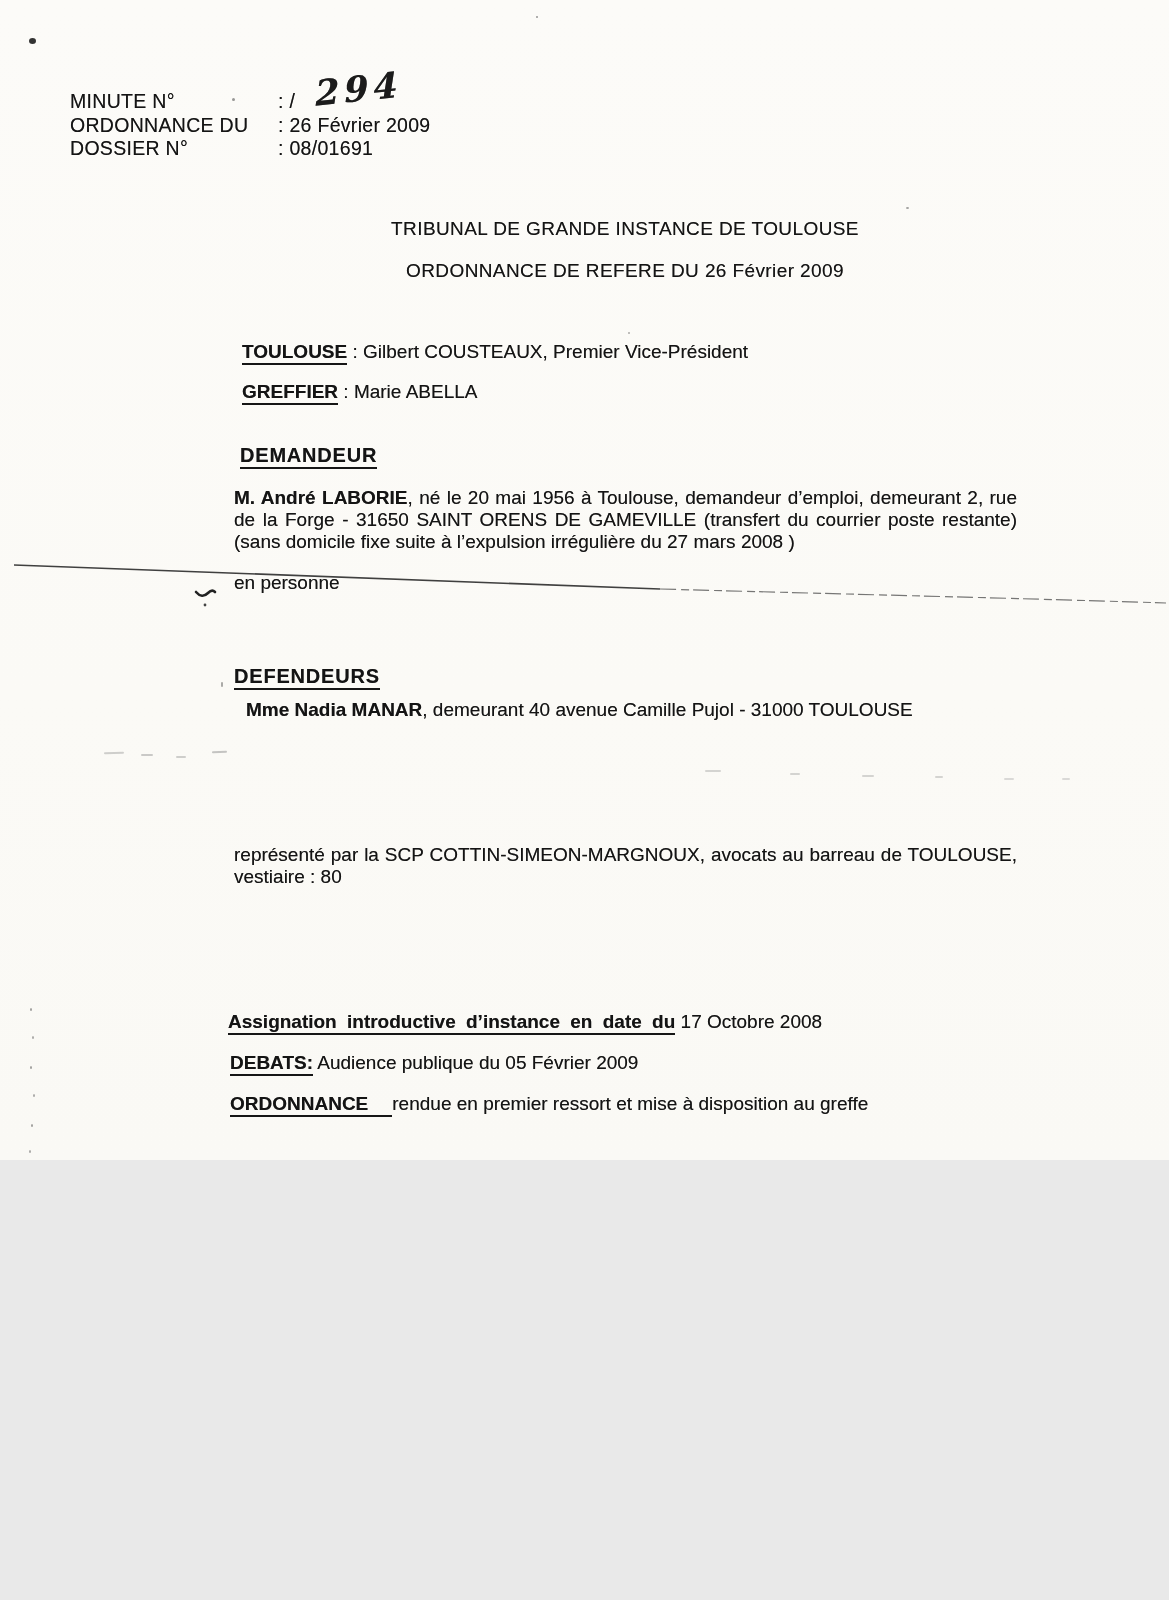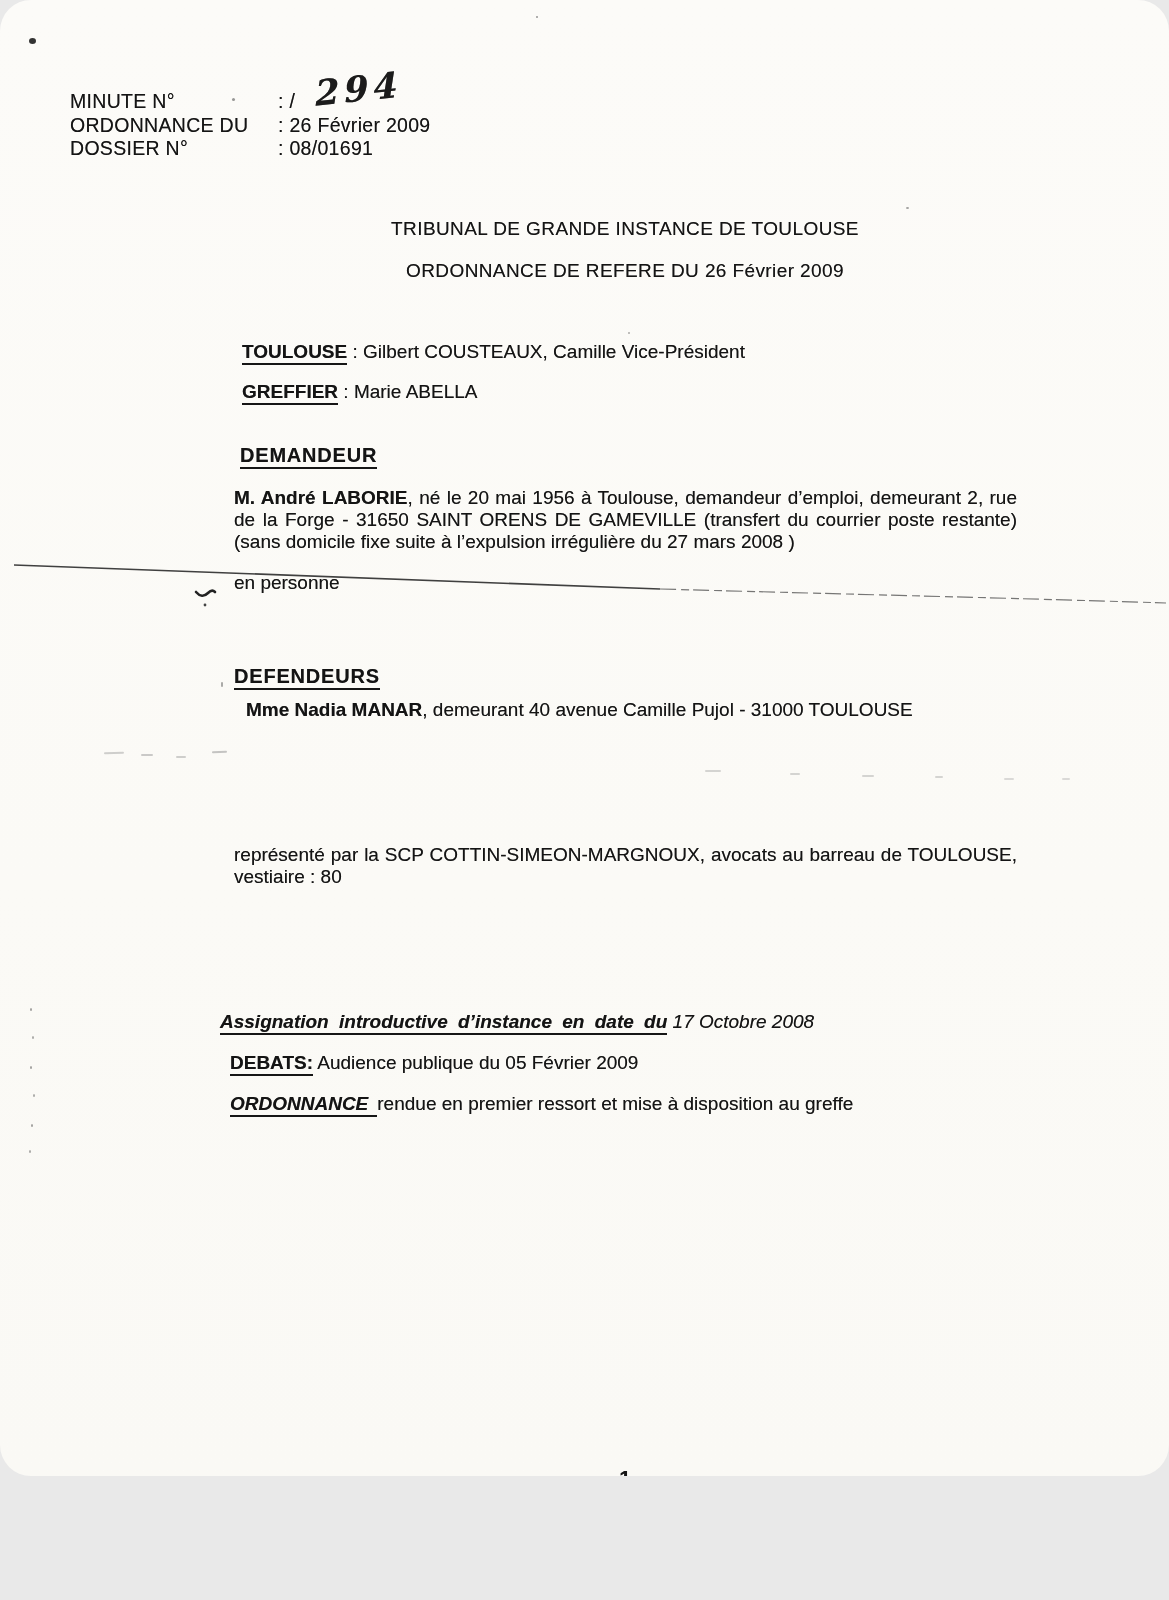--- a/index.html
+++ b/index.html
@@ -1,23 +1,22 @@
 <!DOCTYPE html>
 <html><head>
 <meta charset="utf-8">
 <style>
   html,body{margin:0;padding:0;}
   body{width:1169px;height:1600px;background:#e9e9e9;}
   .doc{
-    position:relative;width:1169px;height:1476px;overflow:hidden;
+    position:relative;width:1169px;height:1160px;overflow:hidden;
     background:linear-gradient(180deg,#fcfbf8 0%,#fbfaf6 60%,#faf9f5 100%);
     font-family:"Liberation Sans","DejaVu Sans",sans-serif;
     color:#141414;font-size:19px;
     text-shadow:0 0 .6px rgba(20,20,20,.55);
-    border-radius:31px;
   }
   .abs{position:absolute;}
   p{margin:0;}
   .b{font-weight:700;}
   .ul{display:inline-block;border-bottom:2.2px solid #161616;padding-bottom:1px;line-height:1.12;}
   
   .header-rows{left:70px;top:90px;width:470px;font-size:19.5px;line-height:23.5px;letter-spacing:.3px;}
   .hrow{display:flex;}
   .hl{width:208px;}
   .hv{flex:1;}
@@ -39,25 +38,25 @@
   .h-defendeurs{left:234px;top:657px;margin-top:8px;}
   
   .para{text-align:justify;line-height:22px;}
   .p-demandeur{left:234px;top:487px;width:783px;}
   .en-personne{left:234px;top:572px;}
   .p-party1{left:246px;top:699px;}
   .p-rep1{left:234px;top:741px;width:783px;line-height:21.5px;}
   .p-party2{left:234px;top:801px;}
   .p-rep2{left:234px;top:844px;width:783px;line-height:21.5px;}
   
-  .l-assign{left:220px;top:1011px;font-style:italic;}
+  .l-assign{left:228px;top:1011px;}
   .l-assign .ul{word-spacing:5px;}
   .l-debats{left:230px;top:1052px;}
   .l-ord{left:230px;top:1093px;}
-  .l-ord .ul{padding-right:9px;font-style:italic;}
+  .l-ord .ul{padding-right:24px;}
   
   .page-num{left:234px;top:1466px;width:782px;text-align:center;font-weight:700;font-size:21px;}
   
   .speck{position:absolute;background:#333;border-radius:50%;}
   .dash{position:absolute;background:#8d8d8d;height:2px;border-radius:1px;}
   svg.art{position:absolute;overflow:visible;}
 </style>
 </head>
 <body>
 
@@ -75,21 +74,21 @@
     <div class="hrow">
       <span class="hl">DOSSIER N°</span>
       <span class="hv">: 08/01691</span>
     </div>
   </div>
   <div class="abs handwritten">294</div>
 
   <div class="abs title t1">TRIBUNAL DE GRANDE INSTANCE DE TOULOUSE</div>
   <div class="abs title t2">ORDONNANCE DE REFERE DU 26 Février 2009</div>
 
-  <div class="abs line l-president"><span class="b ul">TOULOUSE</span><span> : Gilbert COUSTEAUX, Camille Vice-Président</span></div>
+  <div class="abs line l-president"><span class="b ul">TOULOUSE</span><span> : Gilbert COUSTEAUX, Premier Vice-Président</span></div>
   <div class="abs line l-greffier"><span class="b ul">GREFFIER</span><span> : Marie ABELLA</span></div>
 
   <div class="abs heading h-demandeur"><span class="b ul">DEMANDEUR</span></div>
   <p class="abs para p-demandeur"><b>M. André LABORIE</b><span>, né le 20 mai 1956 à Toulouse, demandeur d’emploi, demeurant 2, rue de la Forge - 31650 SAINT ORENS DE GAMEVILLE (transfert du courrier poste restante) (sans domicile fixe suite à l’expulsion irrégulière du 27 mars 2008 )</span></p>
   <div class="abs line en-personne">en personne</div>
   <svg class="art" style="left:193px;top:583px;" width="30" height="30" viewBox="0 0 30 30">
     <path d="M3,9 Q9,16 15,10 Q19,6 22,9" fill="none" stroke="#222" stroke-width="2.6" stroke-linecap="round"></path>
     <circle cx="12" cy="22" r="1.4" fill="#444"></circle>
   </svg>
 

